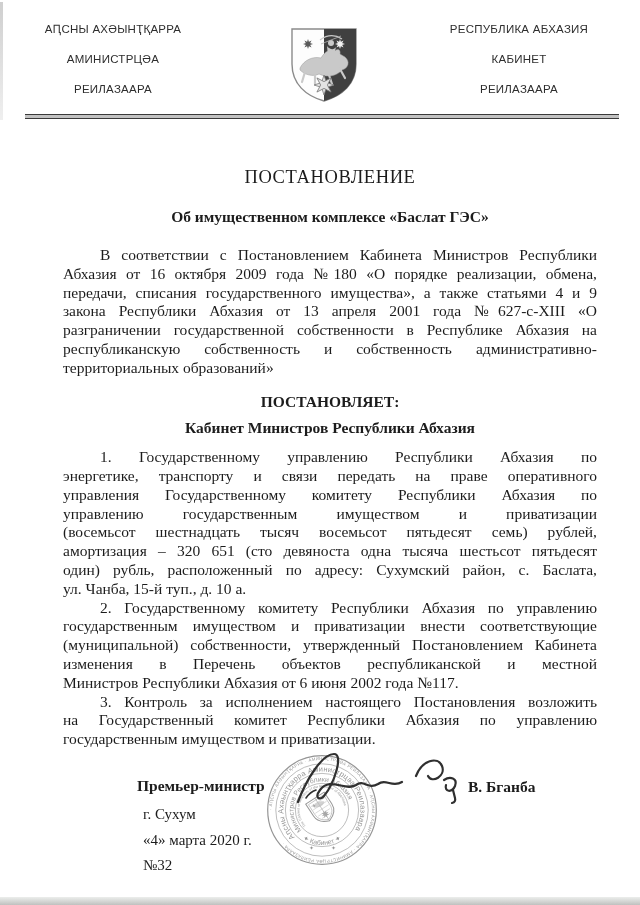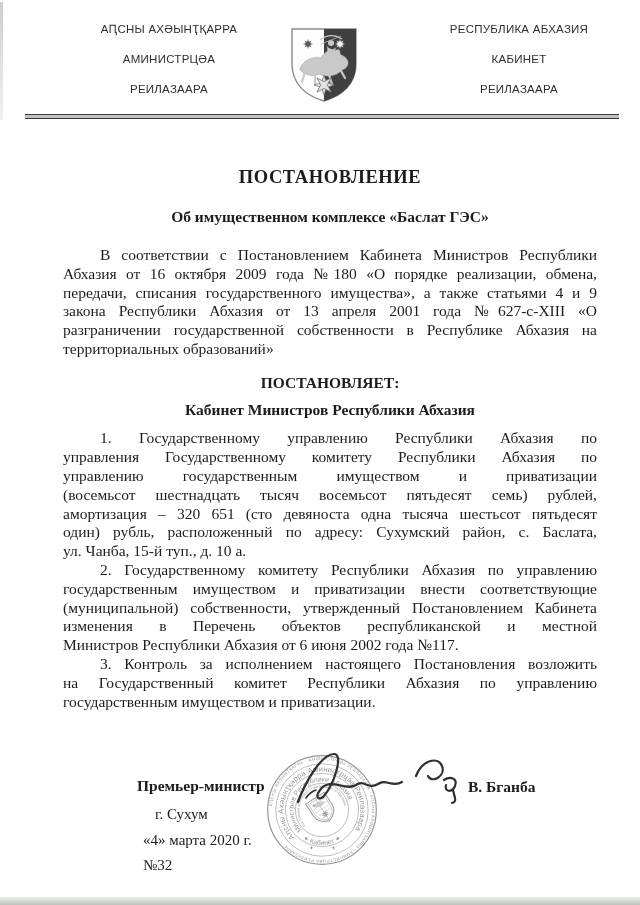--- a/index.html
+++ b/index.html
@@ -2,42 +2,42 @@
 <html><head>
 <meta charset="utf-8">
 <style>
   html,body{margin:0;padding:0;background:#ffffff;}
   .page{position:relative;width:640px;height:905px;background:#fff;overflow:hidden;
         font-family:"Liberation Serif",serif;color:#1c1c1c;}
   
   .hdr-col{position:absolute;top:14px;width:220px;text-align:center;
            font-family:"Liberation Sans",sans-serif;font-size:11.5px;letter-spacing:.25px;
            color:#2e2e2e;line-height:30px;}
-  .hdr-left{left:18px;padding-left:41px;}
+  .hdr-left{left:3px;}
   .hdr-right{left:409px;}
   .emblem{position:absolute;left:287px;top:26px;width:74px;height:78px;}
   .rule{position:absolute;left:25px;right:21px;top:114px;height:3px;
         border-top:1.6px solid #3a3a3a;border-bottom:1.6px solid #3a3a3a;background:#c2c2c2;}
   
   .doc-title{position:absolute;left:63px;width:534px;top:167px;text-align:center;
-             font-weight:bold;font-size:18.5px;letter-spacing:.6px;}
+             font-weight:normal;font-size:18.5px;letter-spacing:.6px;}
   .doc-subject{position:absolute;left:63px;width:534px;top:208px;text-align:center;
                font-weight:bold;font-size:15.5px;}
   
   .body-text{position:absolute;left:63px;top:246px;width:534px;
              font-size:15.5px;line-height:18.8px;}
   .tline{text-align:justify;text-align-last:justify;}
   .tline-first{text-indent:37px;}
   .tline-last{text-align-last:left;}
   .center-bold{text-align:center;font-weight:bold;}
   .mt8{margin-top:8px;} .mt15{margin-top:15px;} .mt10{margin-top:10px;}
   
   .closing-post{position:absolute;left:137px;top:777px;font-weight:bold;font-size:15.5px;z-index:4;}
   .closing-name{position:absolute;left:468px;top:778px;font-weight:bold;font-size:15.5px;z-index:4;}
-  .closing-place{position:absolute;left:143px;top:806px;font-size:15px;z-index:4;margin-left:12px;}
+  .closing-place{position:absolute;left:143px;top:806px;font-size:15px;z-index:4;}
   .closing-date{position:absolute;left:143px;top:832px;font-size:15px;z-index:4;}
   .closing-number{position:absolute;left:143px;top:857px;font-size:15px;z-index:4;}
   
   .stamp{position:absolute;left:252px;top:740px;width:140px;height:140px;z-index:2;opacity:.92;}
   .stamp text{font-family:"Liberation Sans",sans-serif;fill:#8d8d8d;}
   .sig{position:absolute;left:250px;top:740px;width:230px;height:80px;z-index:5;}
   
   .bottom-edge{position:absolute;left:0;right:0;bottom:0;height:8px;
                background:linear-gradient(180deg,#eceeec,#bfc1bf);}
   .left-edge{position:absolute;left:0;top:2px;width:3px;height:118px;
@@ -85,26 +85,28 @@
   <div class="doc-title">ПОСТАНОВЛЕНИЕ</div>
   <div class="doc-subject">Об имущественном комплексе «Баслат ГЭС»</div>
 
   <div class="body-text">
     <div>
         <div class="tline tline-first">В соответствии с Постановлением Кабинета Министров Республики</div>
         <div class="tline">Абхазия от 16 октября 2009 года №180 «О порядке реализации, обмена,</div>
         <div class="tline">передачи, списания государственного имущества», а также статьями 4 и 9</div>
         <div class="tline">закона Республики Абхазия от 13 апреля 2001 года №627-с-XIII «О</div>
         <div class="tline">разграничении государственной собственности в Республике Абхазия на</div>
+        <div class="tline">республиканскую собственность и собственность административно-</div>
         <div class="tline tline-last">территориальных образований»</div>
       </div>
     <div class="center-bold mt15">ПОСТАНОВЛЯЕТ:</div>
     <div class="center-bold mt8">Кабинет Министров Республики Абхазия</div>
     <div class="mt10">
         <div class="tline tline-first">1. Государственному управлению Республики Абхазия по</div>
+        <div class="tline">энергетике, транспорту и связи передать на праве оперативного</div>
         <div class="tline">управления Государственному комитету Республики Абхазия по</div>
         <div class="tline">управлению государственным имуществом и приватизации</div>
         <div class="tline">(восемьсот шестнадцать тысяч восемьсот пятьдесят семь) рублей,</div>
         <div class="tline">амортизация – 320 651 (сто девяноста одна тысяча шестьсот пятьдесят</div>
         <div class="tline">один) рубль, расположенный по адресу: Сухумский район, с. Баслата,</div>
         <div class="tline tline-last">ул. Чанба, 15-й туп., д. 10 а.</div>
       </div>
     <div>
         <div class="tline tline-first">2. Государственному комитету Республики Абхазия по управлению</div>
         <div class="tline">государственным имуществом и приватизации внести соответствующие</div>

